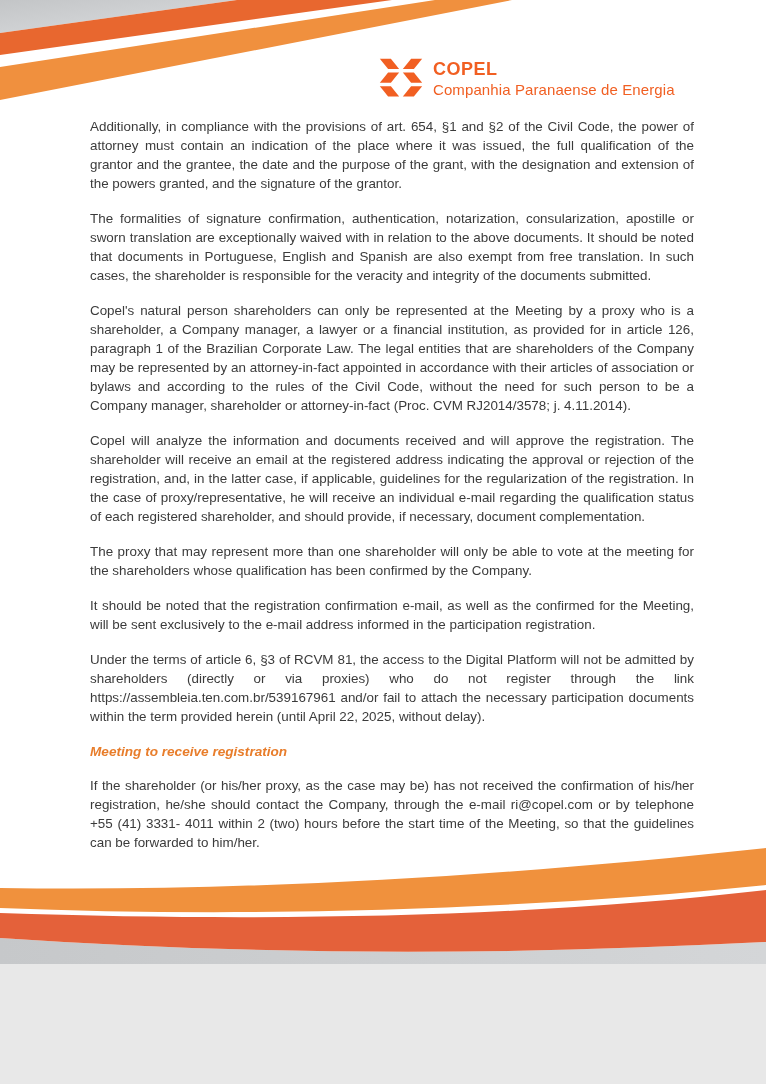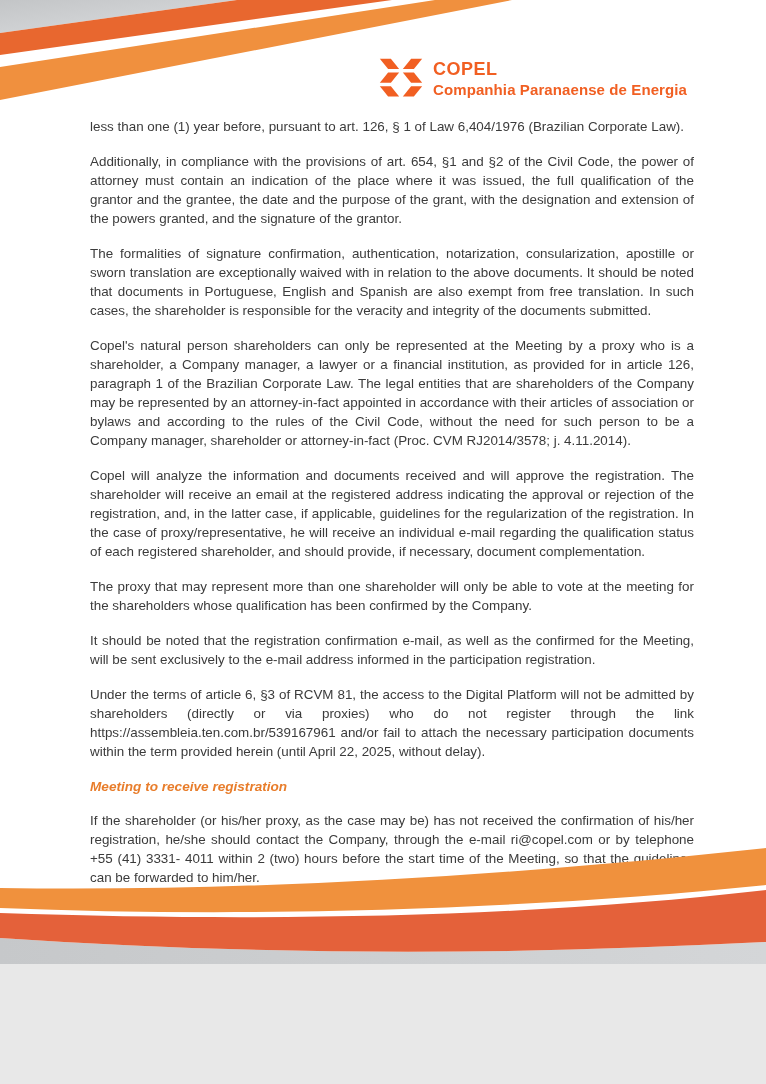--- a/index.html
+++ b/index.html
@@ -10,21 +10,21 @@
     overflow:hidden;
     font-family:"Liberation Sans", sans-serif;
     margin:0 auto;
   }
   
   .header-swoosh{position:absolute;top:0;left:0;width:766px;height:110px;}
   .logo{position:absolute;top:57px;left:378px;display:flex;align-items:flex-start;}
   .logo-icon{width:46px;height:44px;flex:0 0 auto;}
   .logo-text{margin-left:9px;color:#F15F22;line-height:1;}
   .logo-name{font-size:18px;font-weight:700;letter-spacing:0.5px;margin-top:3px;}
-  .logo-subtitle{font-size:15px;font-weight:700;margin-top:4px;letter-spacing:0.1px;}
+  .logo-subtitle{font-size:15px;font-weight:400;margin-top:4px;letter-spacing:0.1px;}
   
   .content{
     position:absolute;left:90px;top:117px;width:604px;
     color:#3b3b3b;font-size:13.4px;line-height:19px;text-align:justify;
   }
   .content p{margin:0 0 16px 0;}
   .content .bold{font-weight:400;}
   .section-heading{
     color:#E87D2B;font-weight:700;font-style:italic;
     font-size:13.6px;margin:0 0 15px 0;text-align:left;
@@ -69,21 +69,20 @@
         <polygon points="48,30 36,30 27,41 39,41"></polygon>
       </g>
     </svg>
     <div class="logo-text">
       <div class="logo-name">COPEL</div>
       <div class="logo-subtitle">Companhia Paranaense de Energia</div>
     </div>
   </div>
 
   <div class="content">
-    <p>less than one (1) year before, pursuant to art. 126, § 1 of Law 6,404/1976 (Brazilian Corporate Law).</p>
     <p>Additionally, in compliance with the provisions of art. 654, §1 and §2 of the Civil Code, the power of attorney must contain an indication of the place where it was issued, the full qualification of the grantor and the grantee, the date and the purpose of the grant, with the designation and extension of the powers granted, and the signature of the grantor.</p>
     <p>The formalities of signature confirmation, authentication, notarization, consularization, apostille or sworn translation are exceptionally waived with in relation to the above documents. It should be noted that documents in Portuguese, English and Spanish are also exempt from free translation. In such cases, the shareholder is responsible for the veracity and integrity of the documents submitted.</p>
     <p>Copel's natural person shareholders can only be represented at the Meeting by a proxy who is a shareholder, a Company manager, a lawyer or a financial institution, as provided for in article 126, paragraph 1 of the Brazilian Corporate Law. The legal entities that are shareholders of the Company may be represented by an attorney-in-fact appointed in accordance with their articles of association or bylaws and according to the rules of the Civil Code, without the need for such person to be a Company manager, shareholder or attorney-in-fact (Proc. CVM RJ2014/3578; j. 4.11.2014).</p>
     <p>Copel will analyze the information and documents received and will approve the registration. The shareholder will receive an email at the registered address indicating the approval or rejection of the registration, and, in the latter case, if applicable, guidelines for the regularization of the registration. In the case of proxy/representative, he will receive an individual e-mail regarding the qualification status of each registered shareholder, and should provide, if necessary, document complementation.</p>
     <p>The proxy that may represent more than one shareholder will only be able to vote at the meeting for the shareholders whose qualification has been confirmed by the Company.</p>
     <p>It should be noted that the registration confirmation e-mail, as well as the confirmed for the Meeting, will be sent exclusively to the e-mail address informed in the participation registration.</p>
     <p><span>Under the terms of article 6, §3 of RCVM 81, the access to the Digital Platform will not be admitted by shareholders (directly or via proxies) who do not register through the link </span><span class="bold">https://assembleia.ten.com.br/539167961</span><span> and/or fail to attach the necessary participation documents within the term provided herein (until </span><span class="bold">April 22, 2025,</span><span> without delay).</span></p>
     <div class="section-heading">Meeting to receive registration</div>
     <p>If the shareholder (or his/her proxy, as the case may be) has not received the confirmation of his/her registration, he/she should contact the Company, through the e-mail ri@copel.com or by telephone +55 (41) 3331- 4011 within 2 (two) hours before the start time of the Meeting, so that the guidelines can be forwarded to him/her.</p>
   </div>

